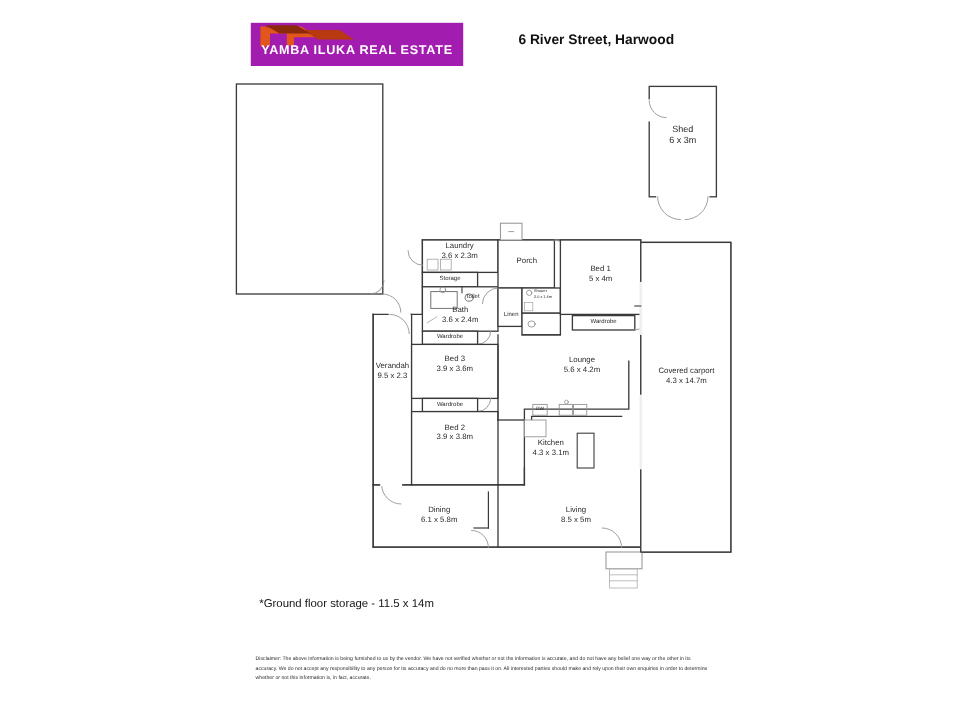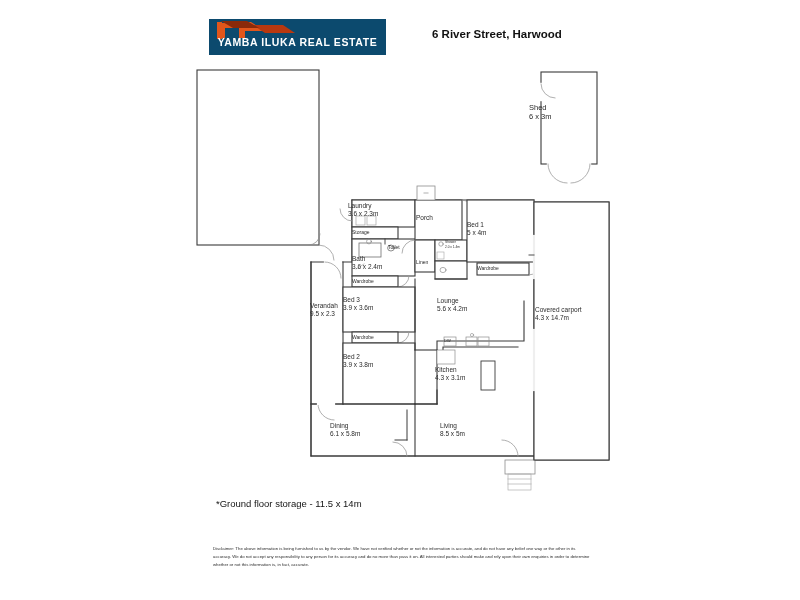--- a/index.html
+++ b/index.html
@@ -19,21 +19,21 @@
   
   #header {
     position: absolute;
     left: 0; top: 0;
     width: 800px; height: 60px;
   }
   #logo-box {
     position: absolute;
     left: 209px; top: 19px;
     width: 177px; height: 36px;
-    background: #0c4a6e;
+    background: #a21caf;
     overflow: hidden;
   }
   #logo-graphic {
     position: absolute;
     left: 0; top: 0;
     width: 177px; height: 20px;
   }
   #logo-text {
     position: absolute;
     left: 0; top: 17px;
@@ -63,20 +63,21 @@
     width: 800px; height: 600px;
   }
   #plan-svg {
     position: absolute;
     left: 0; top: 0;
   }
 
   
   .room-label {
     position: absolute;
+    text-align: center;
     color: #2a2a2a;
     font-family: "Liberation Sans", sans-serif;
     line-height: 1.25;
     white-space: nowrap;
     pointer-events: none;
   }
   .room-label .r-name { display: block; }
   .room-label .r-dim  { display: block; }
 
   .lbl-lg   { font-size: 8.5px; }

